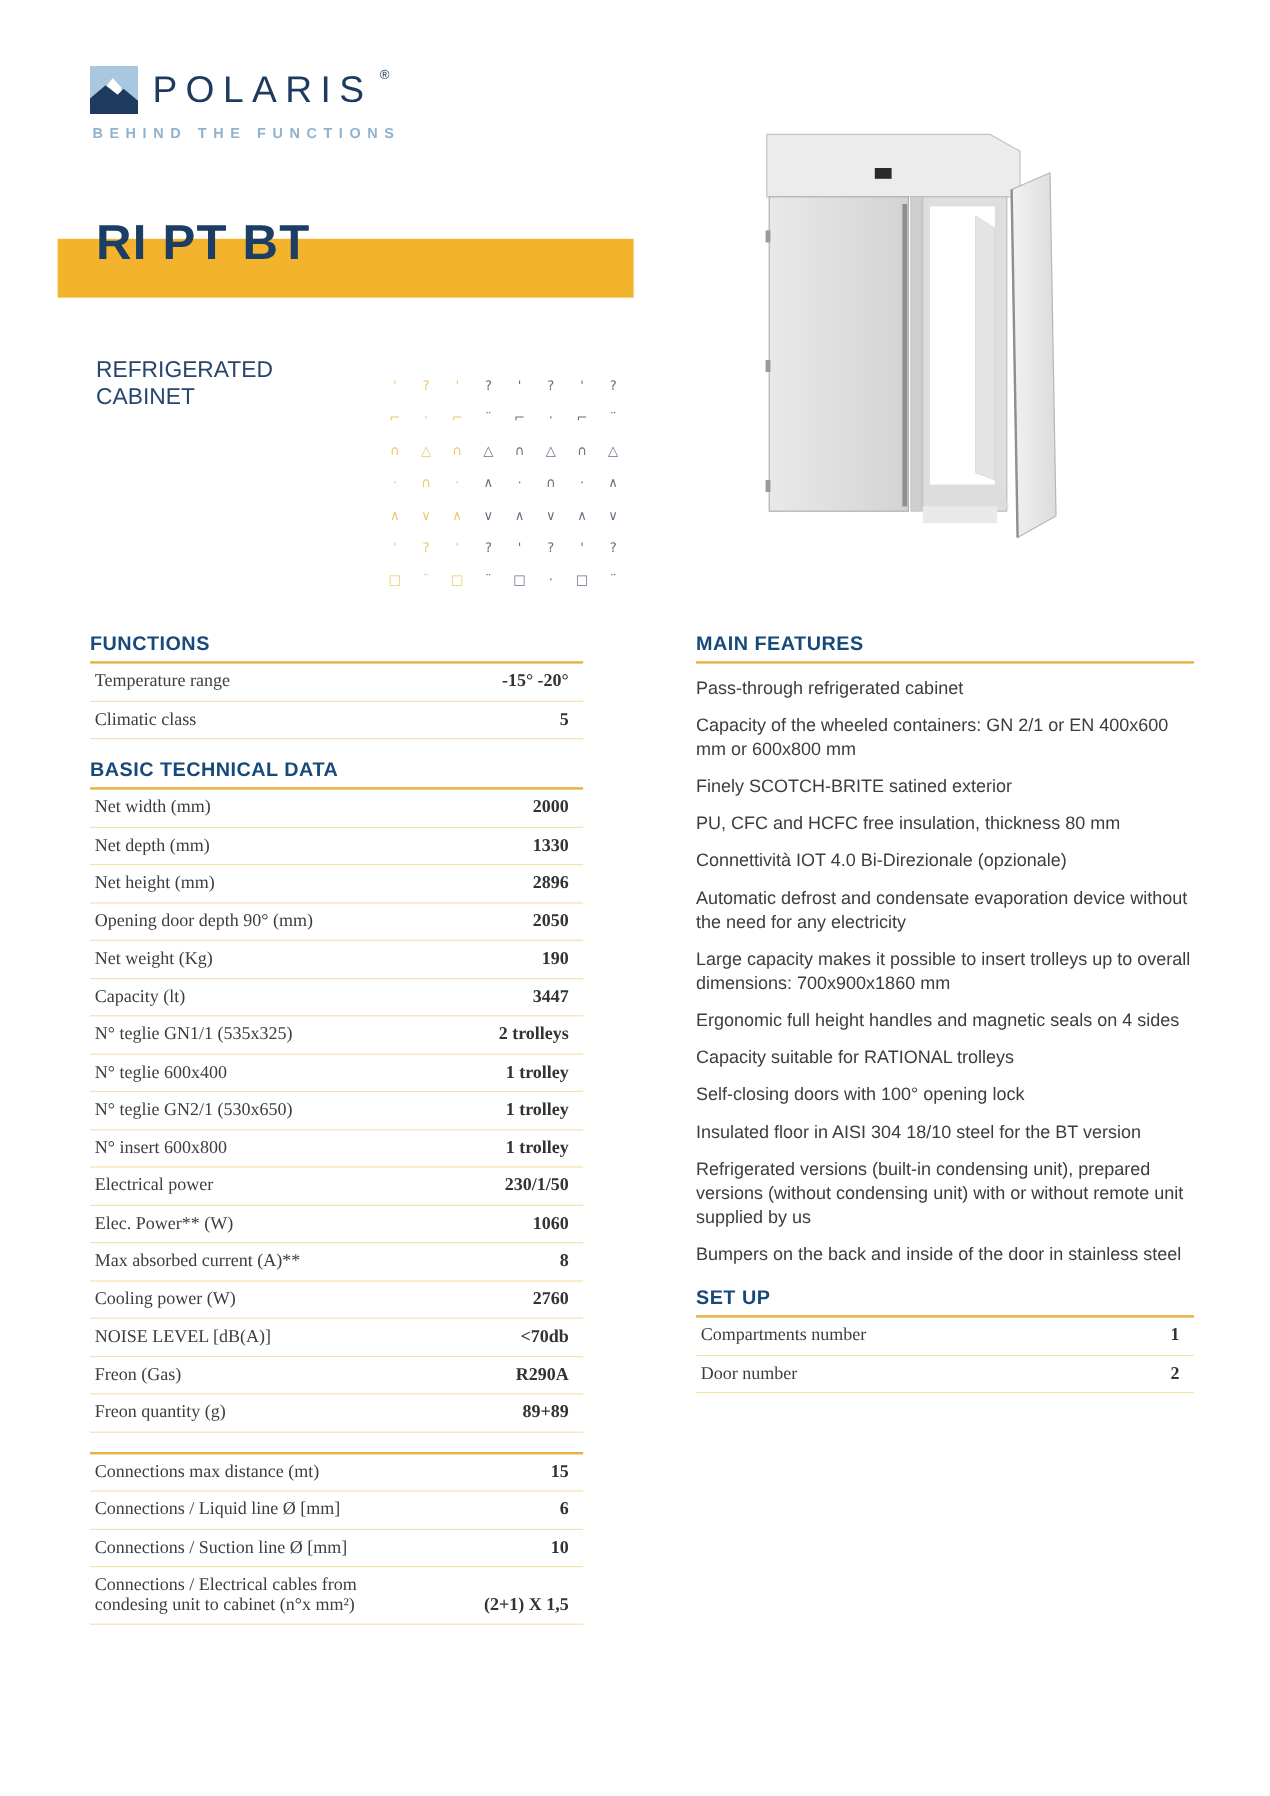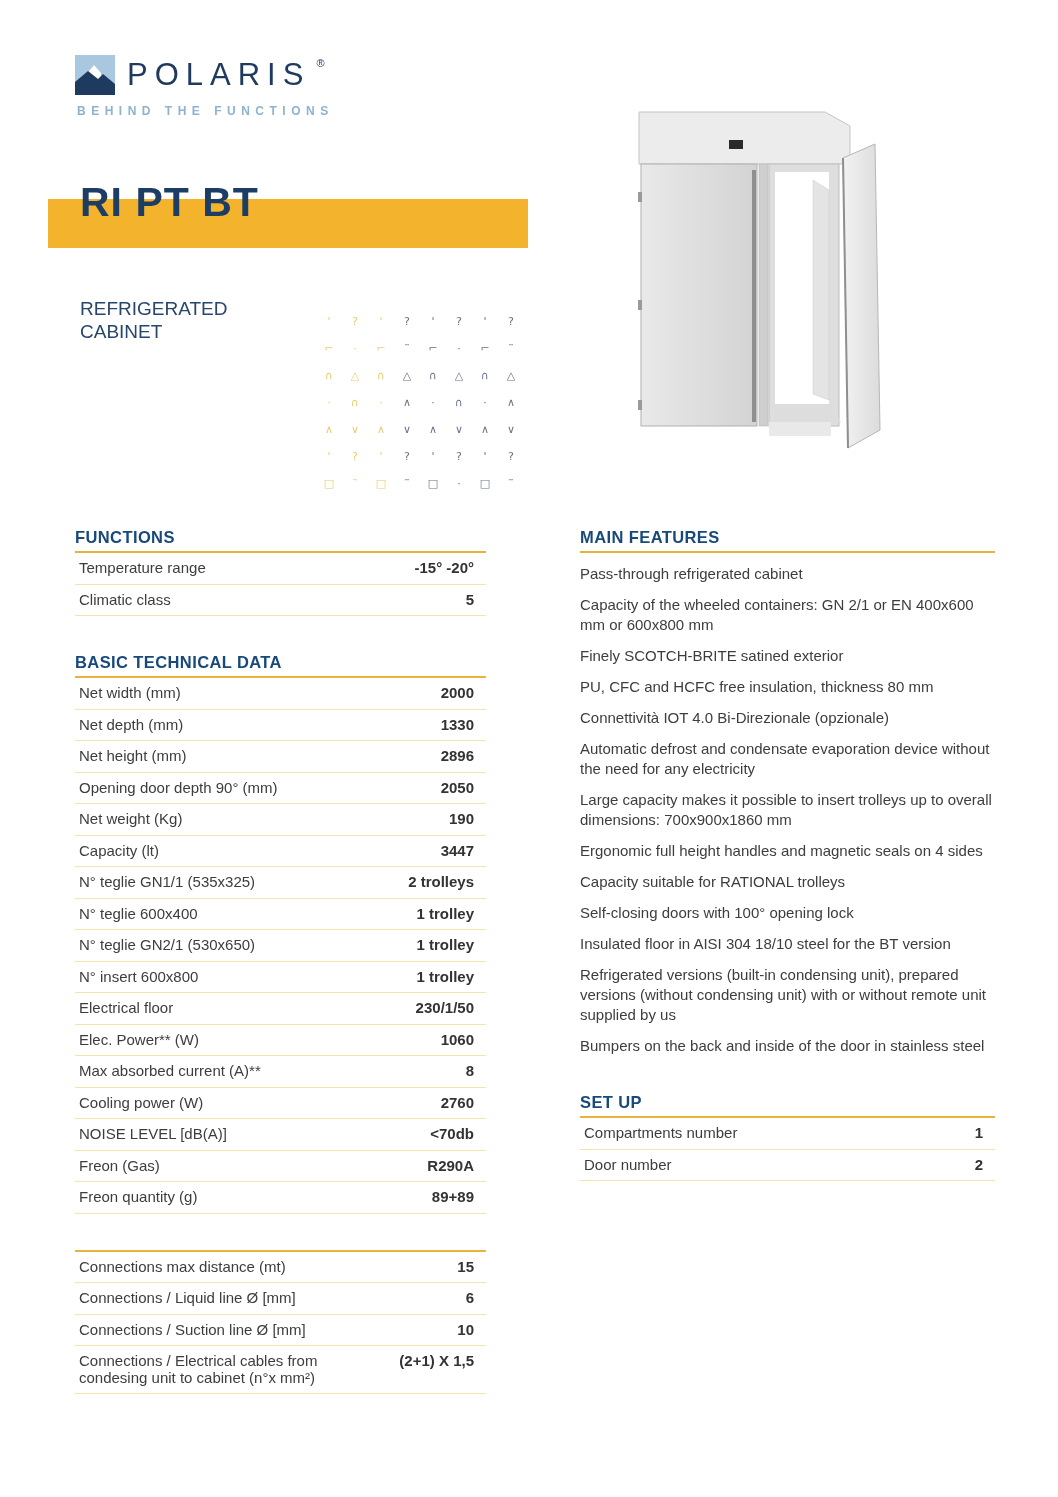--- a/index.html
+++ b/index.html
@@ -28,27 +28,27 @@
   
   .product { position:absolute; left:617px; top:100px; }
 
   
   .col-left  { position:absolute; left:75px;  top:527px; width:411px; }
   .col-right { position:absolute; left:580px; top:527px; width:415px; }
 
   .section h2 { font-size:16.5px; font-weight:700; letter-spacing:.4px; color:#17497B; line-height:20px; }
   .rule { height:2px; background:#E9B23C; margin-top:4px; }
 
-  .tbl .row { display:flex; justify-content:space-between; align-items:flex-start; gap:10px;
-              padding:7px 12px 7px 4px; border-bottom:1px solid #F3E3AE; }
+  .tbl .row { display:flex; justify-content:space-between; align-items:flex-end; gap:10px;
+              padding:7px 12px 7px 4px; border-bottom:1px solid #F3E3AE;font-family:Liberation Serif, serif; }
   .tbl .lbl { font-size:15px; color:#3D3D3D; line-height:16.5px; }
   .tbl .val { font-size:15px; color:#333; font-weight:700; white-space:nowrap; line-height:16.5px; }
   .tbl .lbl.wrap { max-width:275px; }
 
-  .section + .section { margin-top:36px; }
+  .section + .section { margin-top:16px; }
   .mt-set { margin-top:30px; }
 
   .features { margin-top:7px; }
   .feature { font-size:15px; color:#3D3D3D; line-height:20px; margin-top:11px; }
 </style>
 </head>
 <body>
 
 <div class="page">
 
@@ -217,21 +217,21 @@
         </div>
       <div class="row">
           <span class="lbl">N° teglie GN2/1 (530x650)</span>
           <span class="val">1 trolley</span>
         </div>
       <div class="row">
           <span class="lbl">N° insert 600x800</span>
           <span class="val">1 trolley</span>
         </div>
       <div class="row">
-          <span class="lbl">Electrical floor</span>
+          <span class="lbl">Electrical power</span>
           <span class="val">230/1/50</span>
         </div>
       <div class="row">
           <span class="lbl">Elec. Power** (W)</span>
           <span class="val">1060</span>
         </div>
       <div class="row">
           <span class="lbl">Max absorbed current (A)**</span>
           <span class="val">8</span>
         </div>

